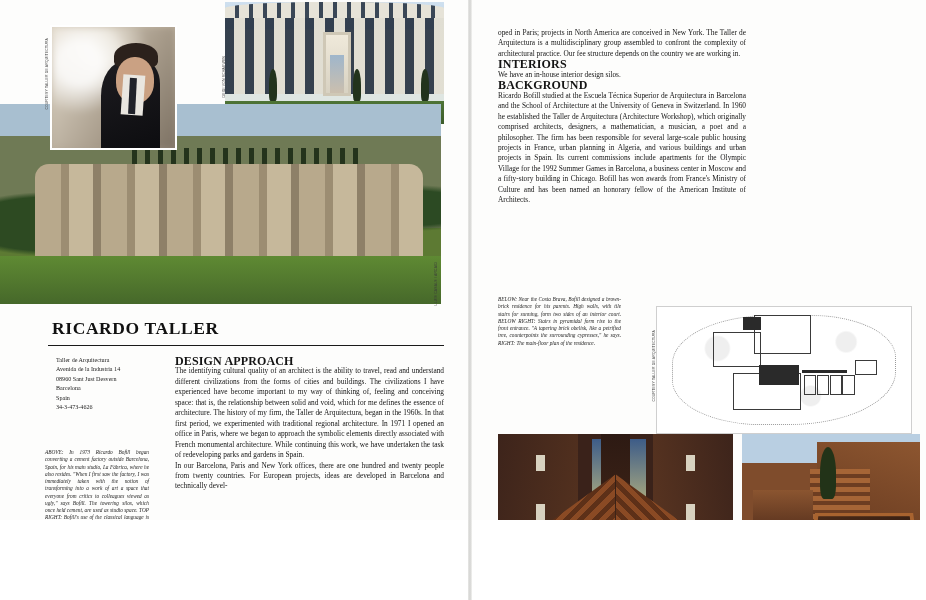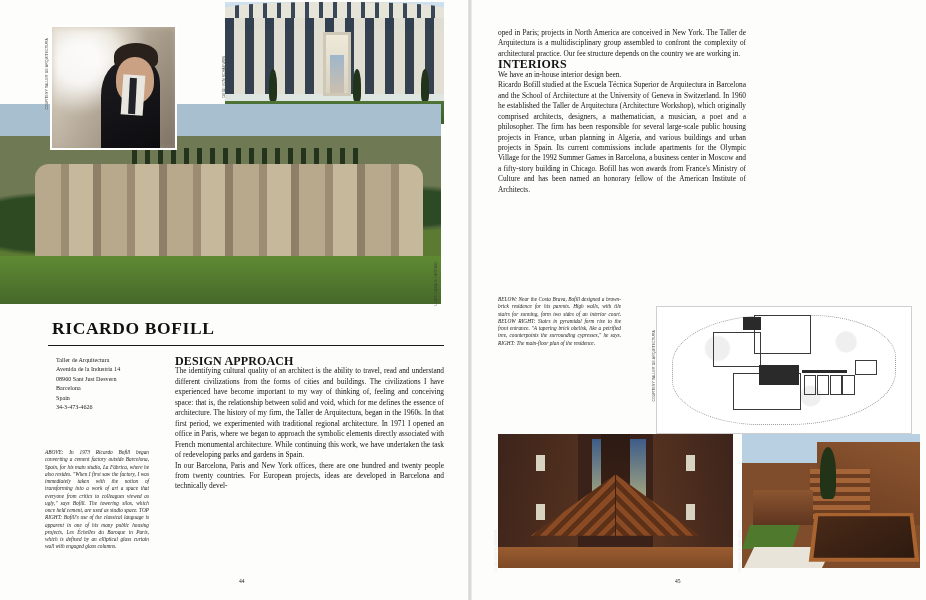--- a/index.html
+++ b/index.html
@@ -1,18 +1,18 @@
 <!DOCTYPE html>
 <html><head>
 <meta charset="utf-8">
 <style>
   html,body{margin:0;padding:0;background:#6e6e6e;}
   body{width:926px;height:600px;overflow:hidden;font-family:"Liberation Serif",serif;}
   .spread{position:relative;width:926px;height:600px;background:#ffffff;}
-  .page{position:absolute;top:0;height:600px;background:#fdfdfc;overflow:hidden;}
+  .page{position:absolute;top:0;height:520px;background:#fdfdfc;overflow:hidden;}
   .page-left{left:0;width:470px;}
   .page-right{left:470px;width:456px;}
   .gutter{position:absolute;left:468px;top:0;width:4px;height:600px;
           background:linear-gradient(to right,#e8e8e6,#d3d3d1,#f2f2f0);}
 
   
   .photo{position:absolute;overflow:hidden;background:#888;}
 
   .ph-monument{
     background:
@@ -171,21 +171,21 @@
     <div class="photo ph-portrait" style="left:50px;top:25px;width:123px;height:121px;border:2px solid #fff;">
       <div class="blur"></div>
       <div class="body"></div>
       <div class="hair"></div>
       <div class="head"></div>
       <div class="shirt"></div>
       <div class="tie"></div>
     </div>
     <div class="credit" style="left:45px;top:38px;">COURTESY TALLER DE ARQUITECTURA</div>
 
-    <div class="title">RICARDO BOFILL</div>
+    <div class="title">RICARDO TALLER</div>
     <div class="rule" style="left:48px;top:345px;width:396px;height:0.8px;"></div>
 
     <div class="addr">
       <div>Taller de Arquitectura</div>
       <div>Avenida de la Industria 14</div>
       <div>08960 Sant Just Desvern</div>
       <div>Barcelona</div>
       <div>Spain</div>
       <div>34-3-473-4626</div>
     </div>
@@ -199,21 +199,22 @@
     </div>
 
     <div class="folio" style="left:239px;top:578px;">44</div>
   </div>
 
   <div class="page page-right">
 
     <div class="body" style="left:28px;top:28px;width:248px;">
       <p>oped in Paris; projects in North America are conceived in New York. The Taller de Arquitectura is a multidisciplinary group assembled to confront the complexity of architectural practice. Our fee structure depends on the country we are working in.</p>
       <p class="head">INTERIORS</p>
-      <p>We have an in-house interior design been.</p>
+      <p>We have an in-house interior design silos.</p>
+      <p class="head">BACKGROUND</p>
       <p>Ricardo Bofill studied at the Escuela Técnica Superior de Arquitectura in Barcelona and the School of Architecture at the University of Geneva in Switzerland. In 1960 he established the Taller de Arquitectura (Architecture Workshop), which originally comprised architects, designers, a mathematician, a musician, a poet and a philosopher. The firm has been responsible for several large-scale public housing projects in France, urban planning in Algeria, and various buildings and urban projects in Spain. Its current commissions include apartments for the Olympic Village for the 1992 Summer Games in Barcelona, a business center in Moscow and a fifty-story building in Chicago. Bofill has won awards from France's Ministry of Culture and has been named an honorary fellow of the American Institute of Architects.</p>
     </div>
 
     <div class="capt" style="left:28px;top:296px;width:123px;">BELOW: Near the Costa Brava, Bofill designed a brown-brick residence for his parents. High walls, with tile stairs for sunning, form two sides of an interior court. BELOW RIGHT: Stairs in pyramidal form rise to the front entrance. "A tapering brick obelisk, like a petrified tree, counterpoints the surrounding cypresses," he says. RIGHT: The main-floor plan of the residence.</div>
 
     <div class="photo ph-plan" style="left:186px;top:306px;width:254px;height:126px;border:1px solid #cfcfcf;">
       <div class="ink"></div>
       <div class="out" style="left:38%;top:6%;width:22%;height:30%;"></div>
       <div class="out" style="left:22%;top:20%;width:18%;height:26%;"></div>
       <div class="out" style="left:30%;top:52%;width:26%;height:28%;"></div>

